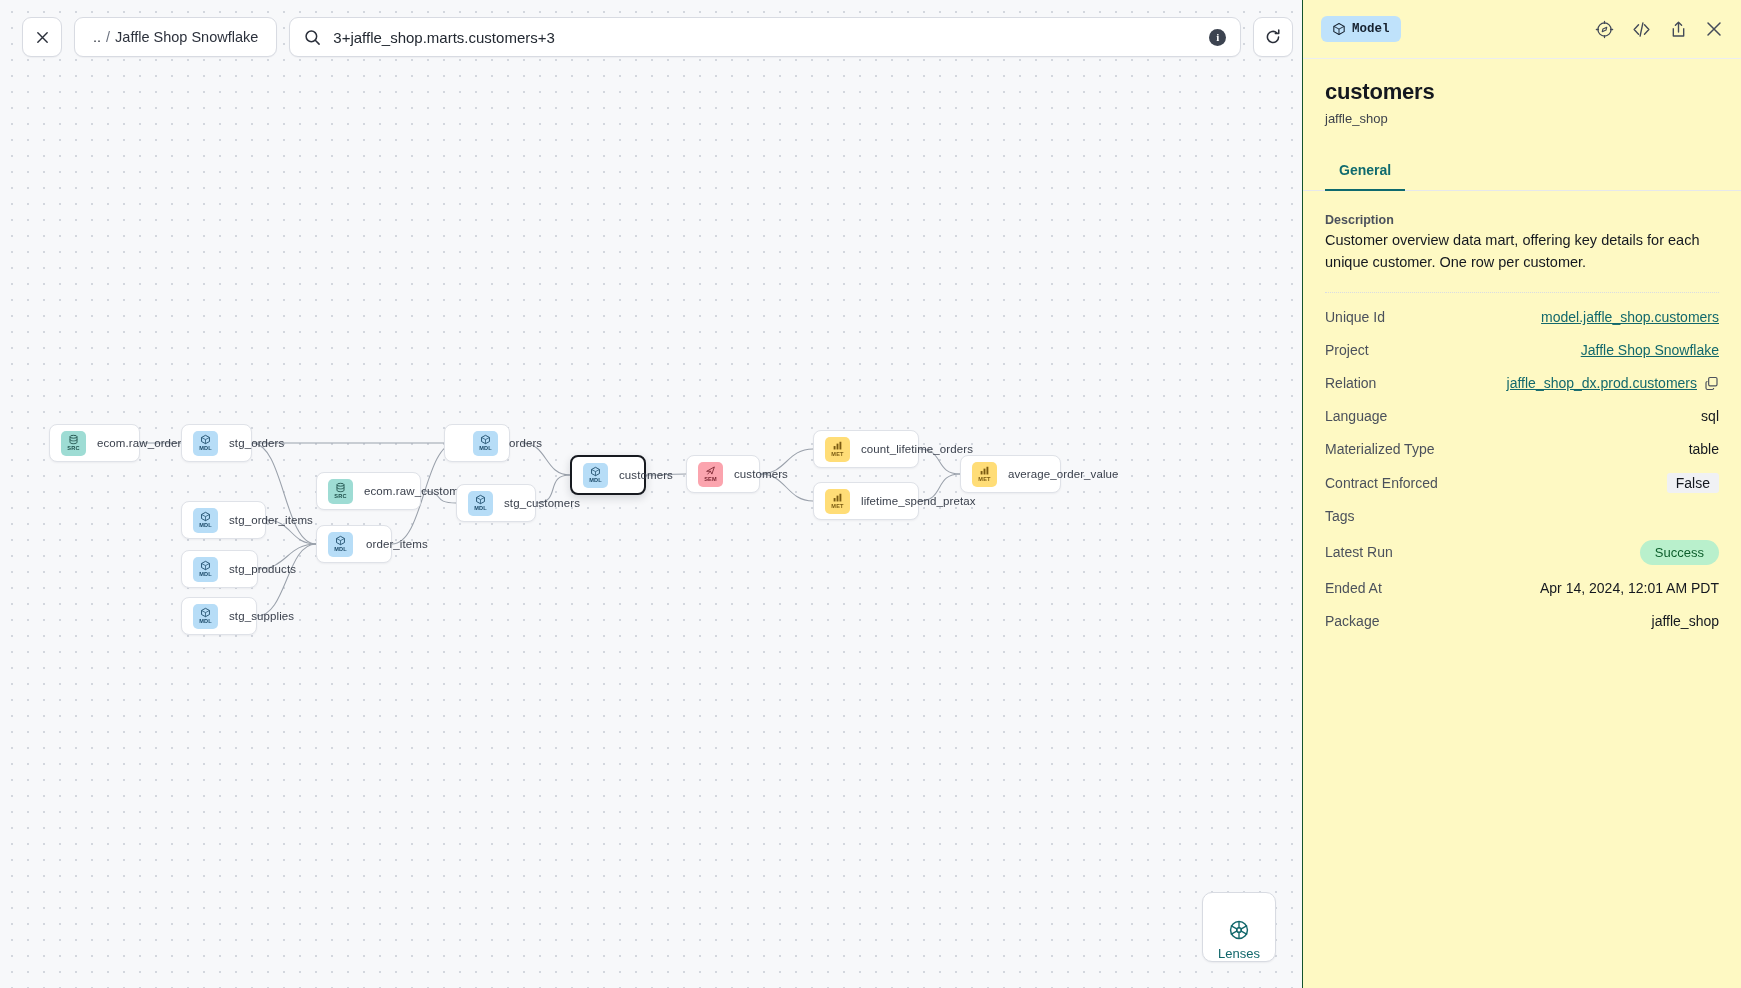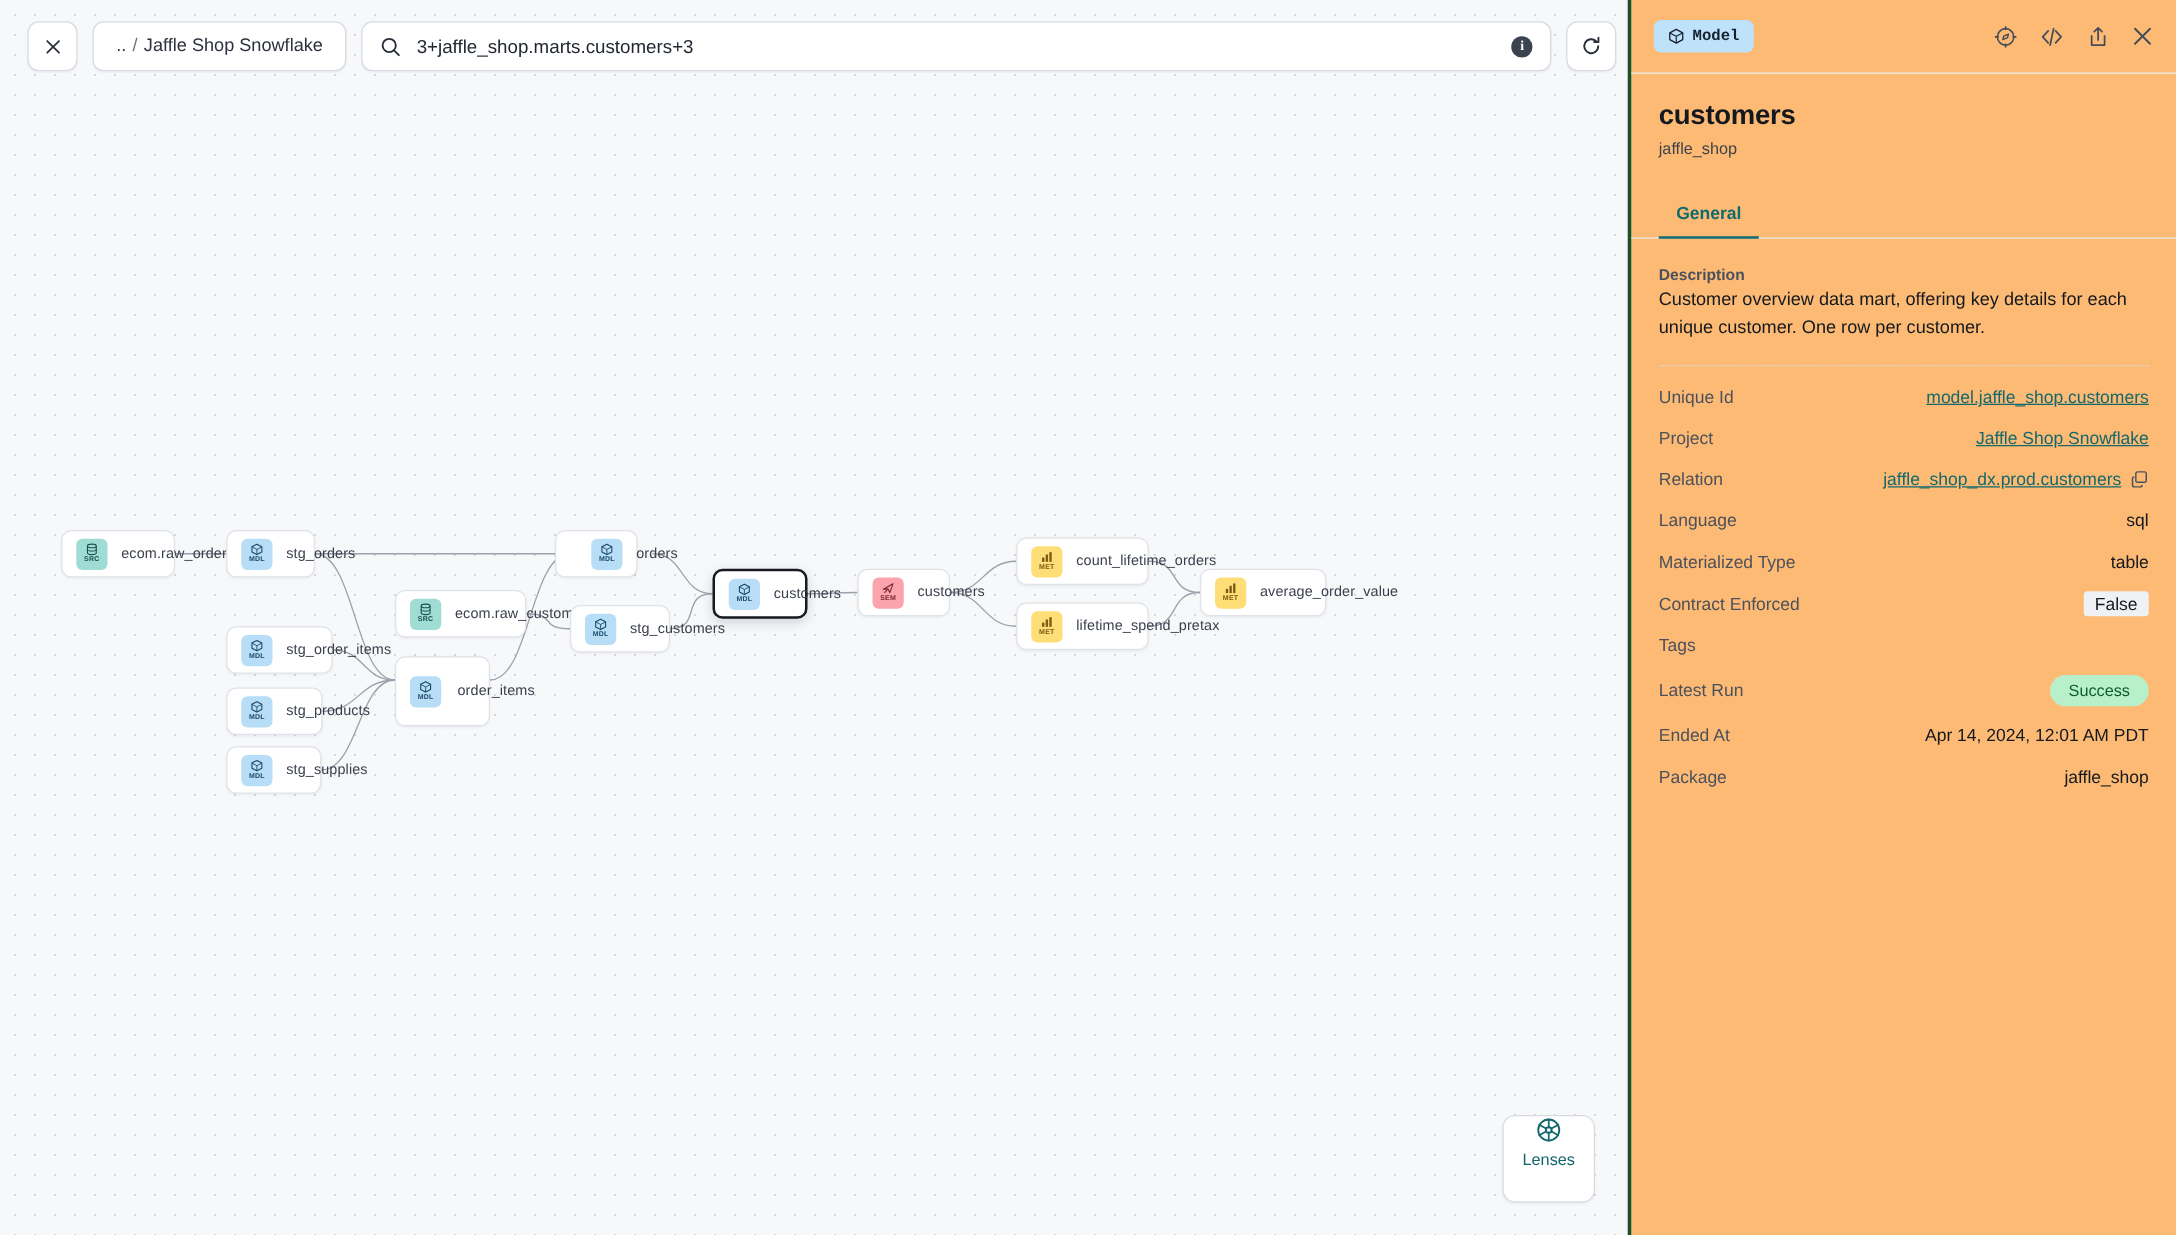--- a/index.html
+++ b/index.html
@@ -69,29 +69,29 @@
   .badge .bt { font-size: 5.6px; font-weight: 700; letter-spacing: .2px; margin-top: 1.5px; }
   .badge.src { background: #9edcd4; color: #1c4d48; }
   .badge.mdl { background: #b7ddf7; color: #1b4a69; }
   .badge.sem { background: #fba4ae; color: #7a2430; }
   .badge.met { background: #ffdd77; color: #7a5a11; }
 
   
   .lenses {
     position: absolute; right: 26px; bottom: 26px; width: 74px; height: 70px;
     background: #fff; border: 1px solid #d8dbe2; border-radius: 10px;
-    display: flex; flex-direction: column; align-items: center; justify-content: flex-start; gap: 5px;
+    display: flex; flex-direction: column; align-items: center; justify-content: flex-end; gap: 5px;
     color: #11676b; cursor: pointer; box-shadow: 0 1px 2px rgba(16,24,40,.06);
   }
   .lenses .ltext { font-size: 13px; color: #11676b; }
 
   
   .panel {
-    width: 439px; height: 988px; background: #fdba74;
-    border-left: 3px solid #14532d; display: flex; flex-direction: column;
+    width: 439px; height: 988px; background: #fef9c3;
+    border-left: 1px solid #14532d; display: flex; flex-direction: column;
   }
   .panel-top {
     height: 59px; flex: none; display: flex; align-items: center; justify-content: space-between;
     padding: 0 18px 0 18px; border-bottom: 1px solid #eceef1;
   }
   .type-chip {
     background: #bfe2fb; color: #15202e; border-radius: 6px; height: 26px;
     display: inline-flex; align-items: center; gap: 6px; padding: 0 11px;
     font-family: "Liberation Mono", monospace; font-size: 12.5px; font-weight: 700;
   }
@@ -209,21 +209,21 @@
             <span class="badge src">
               <svg class="bi" width="11" height="11" viewBox="0 0 20 20">
                 <ellipse cx="10" cy="5" rx="6.4" ry="2.6" stroke="#1c4d48" stroke-width="1.6" fill="none"></ellipse>
                 <path d="M3.6 5 L3.6 15 C3.6 16.5 6.5 17.6 10 17.6 C13.5 17.6 16.4 16.5 16.4 15 L16.4 5" stroke="#1c4d48" stroke-width="1.6" fill="none"></path>
                 <path d="M3.6 10 C3.6 11.5 6.5 12.6 10 12.6 C13.5 12.6 16.4 11.5 16.4 10" stroke="#1c4d48" stroke-width="1.4" fill="none"></path>
               </svg>
               <span class="bt">SRC</span>
             </span>
             <span class="label">ecom.raw_customers</span>
           </div>
-          <div class="node" style="left: 316px; top: 525px; width: 76px; height: 56px; gap: 13px;">
+          <div class="node" style="left: 316px; top: 525px; width: 76px; height: 38px; gap: 13px;">
             <span class="badge mdl">
               <svg class="bi" width="11" height="11" viewBox="0 0 20 20">
                 <path d="M10 2.4 L17.2 6.3 L17.2 13.7 L10 17.6 L2.8 13.7 L2.8 6.3 Z" stroke="#1b4a69" stroke-width="1.6" fill="none" stroke-linejoin="round"></path>
                 <path d="M2.8 6.3 L10 10.2 L17.2 6.3 M10 10.2 L10 17.6" stroke="#1b4a69" stroke-width="1.3" fill="none"></path>
               </svg>
               <span class="bt">MDL</span>
             </span>
             <span class="label">order_items</span>
           </div>
           <div class="node" style="left: 444px; top: 424px; width: 66px; height: 38px; padding-left: 28px;">

